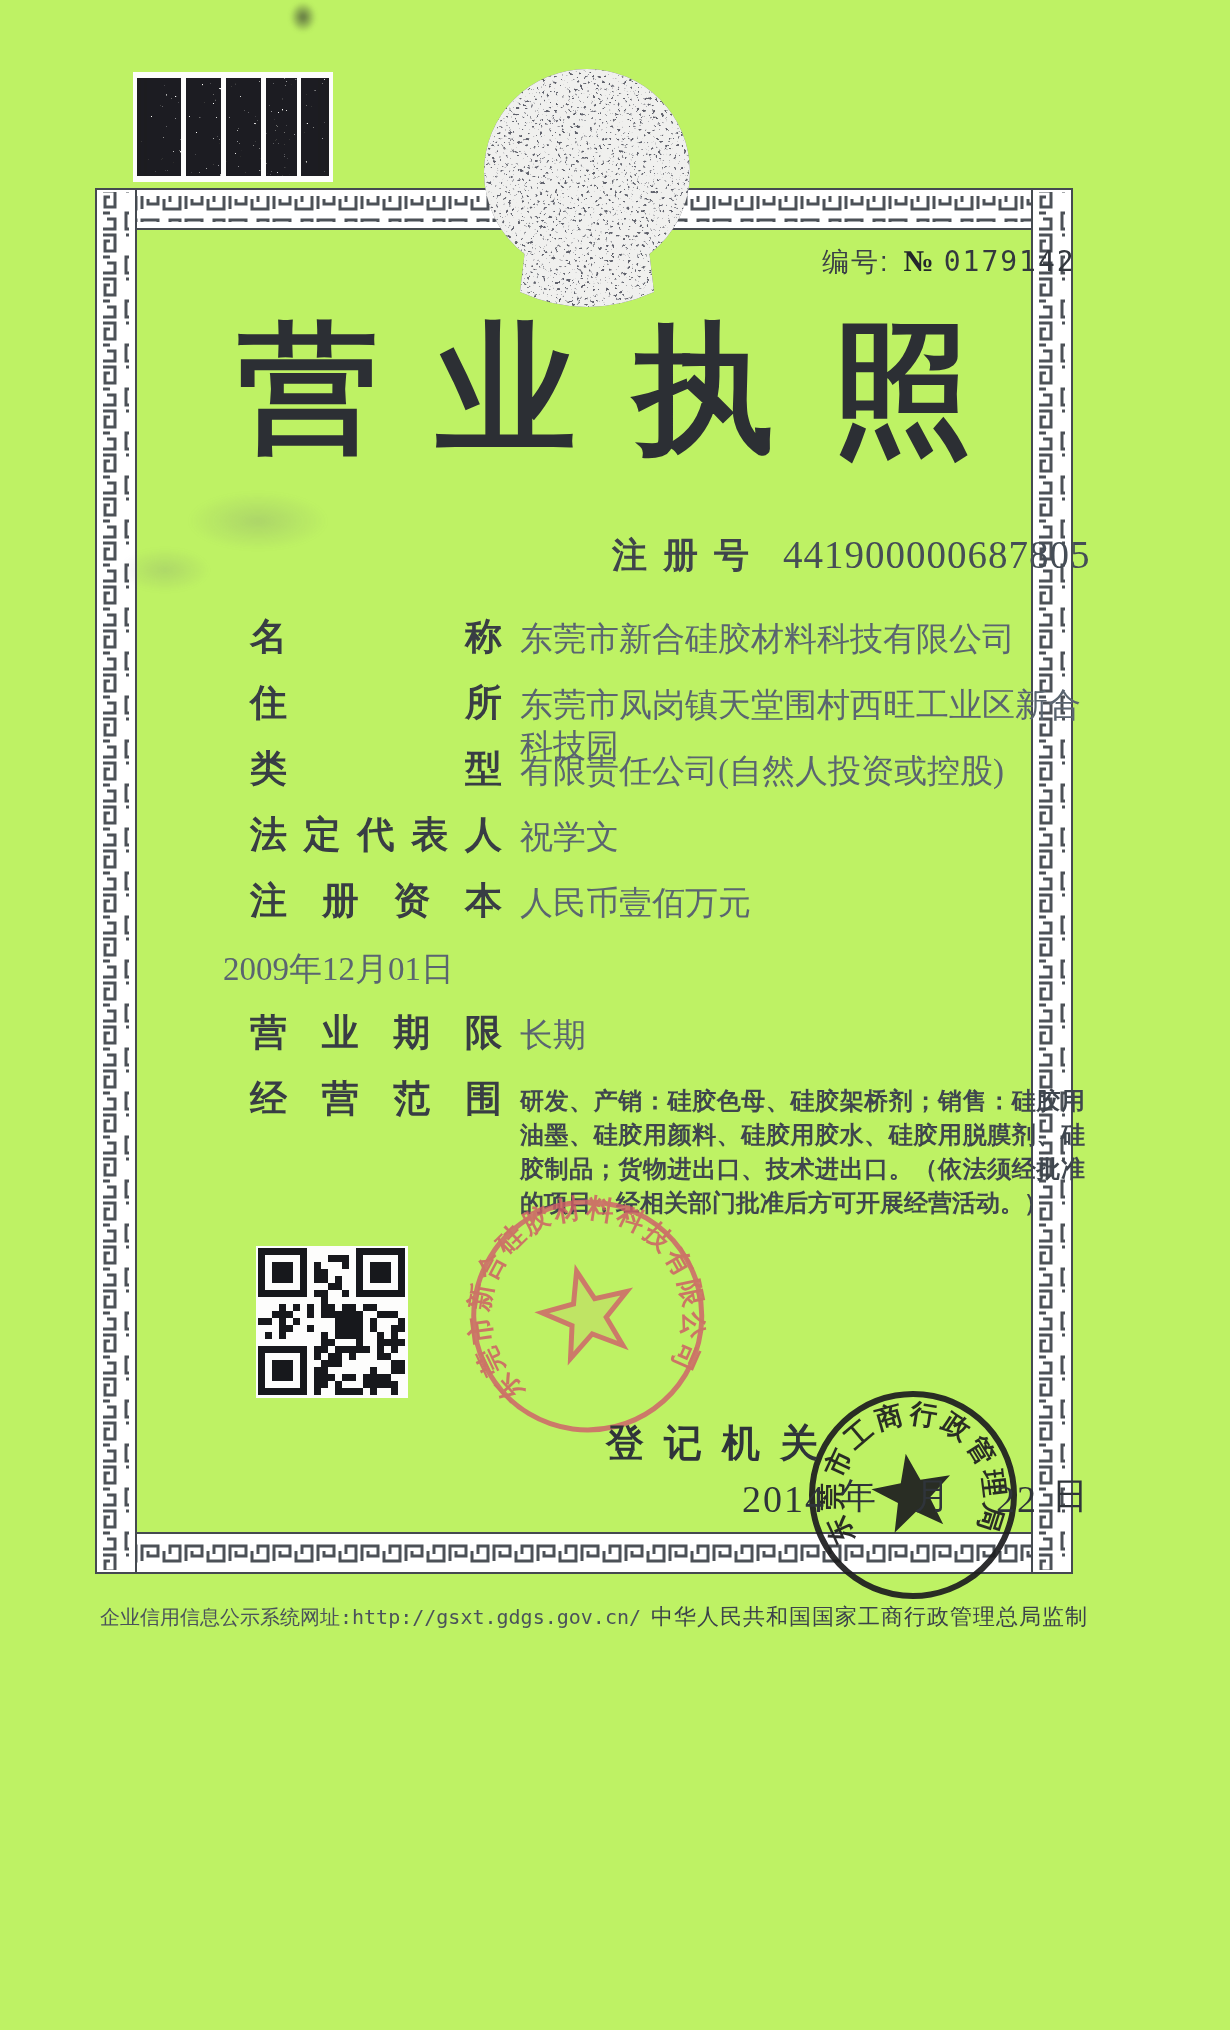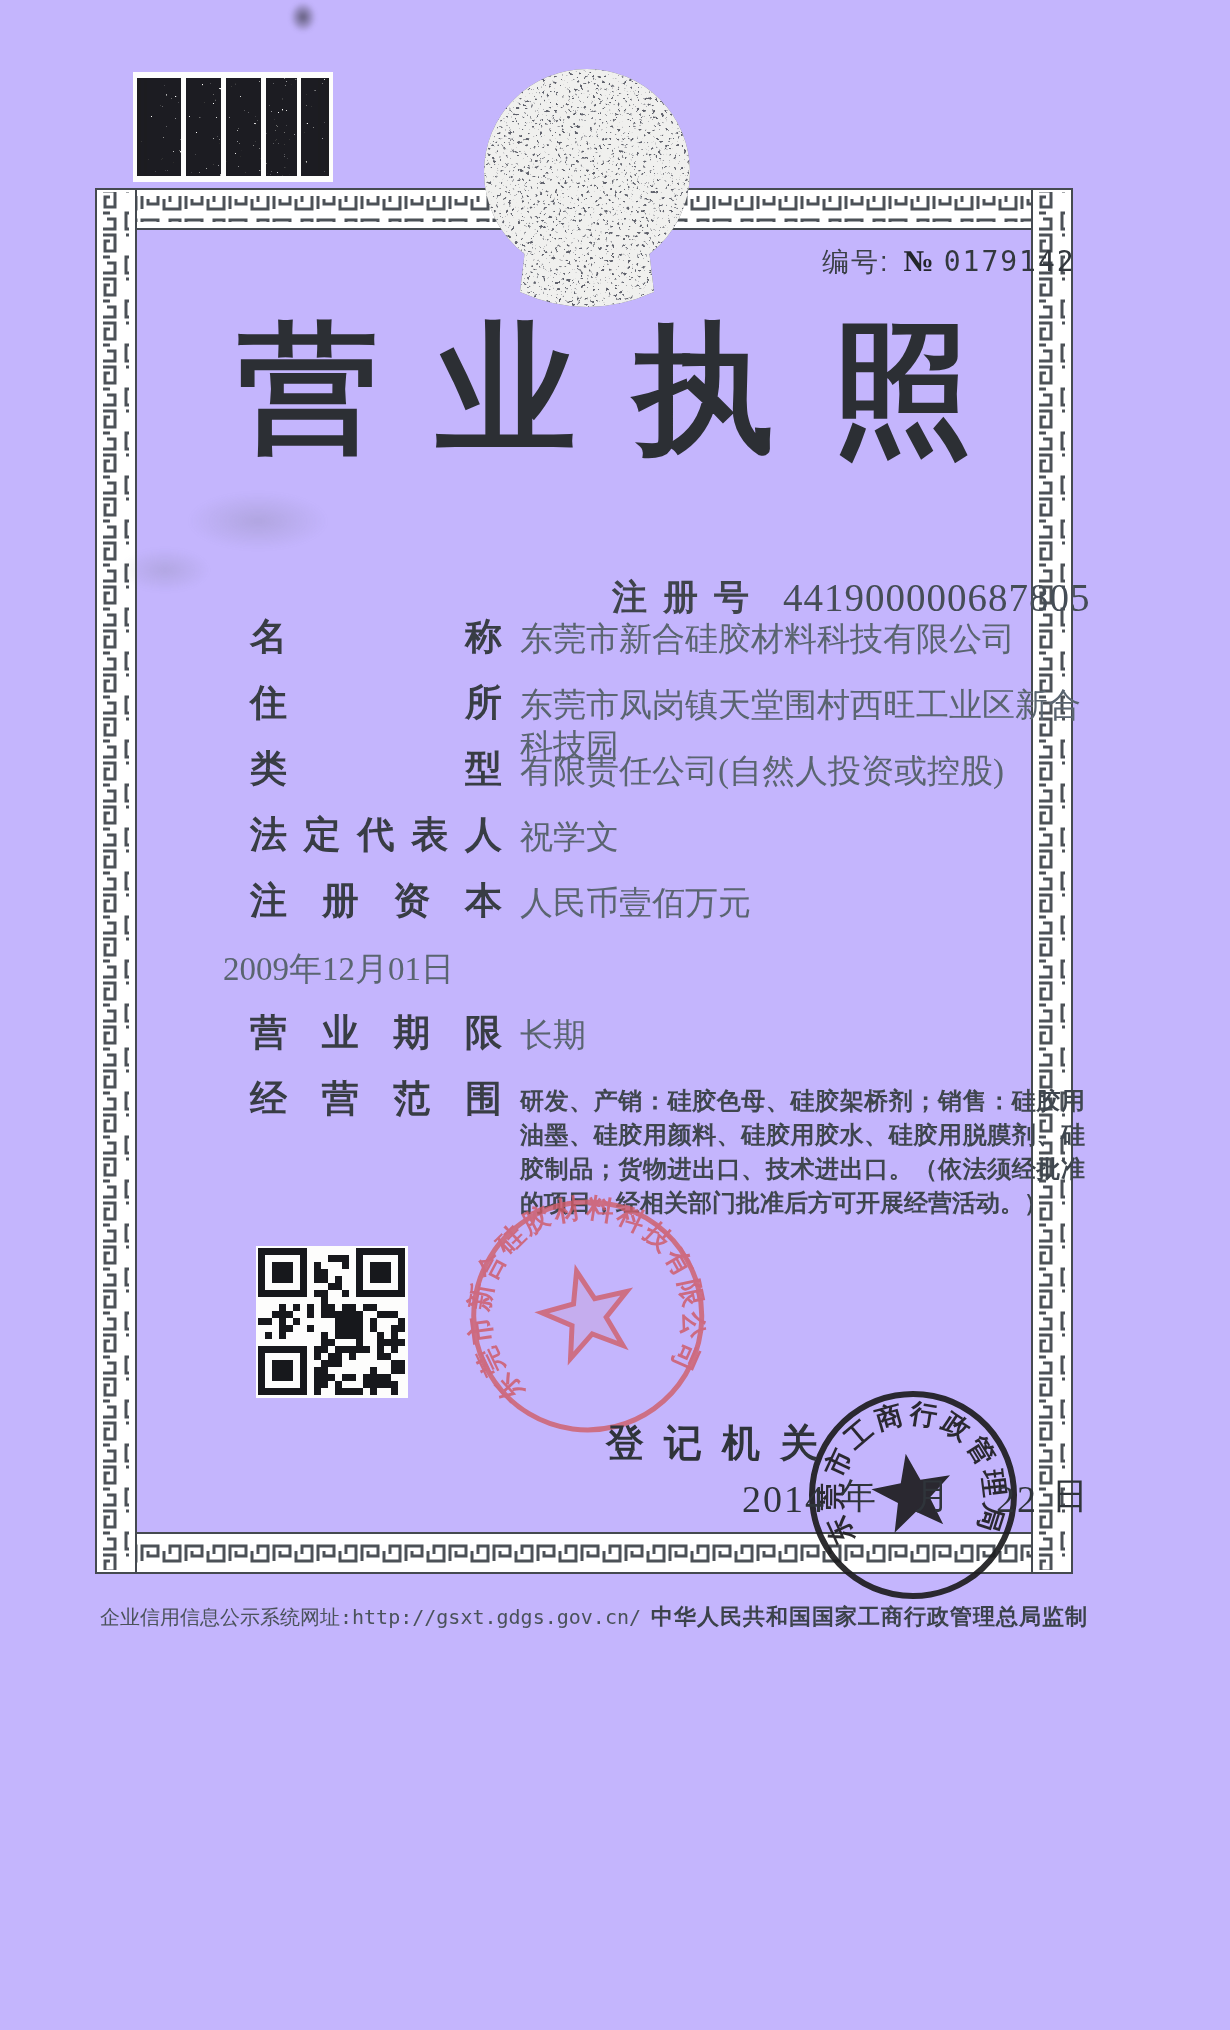--- a/index.html
+++ b/index.html
@@ -1,36 +1,36 @@
 <!DOCTYPE html>
 <html><head>
 <meta charset="utf-8">
 <style>
   html,body{margin:0;padding:0;background:#f4f4f2;}
   .sheet{
     position:relative;width:1230px;height:2030px;margin:0 auto;
-    background:#c4b5fd;overflow:hidden;
+    background:#bef264;overflow:hidden;
     font-family:"Liberation Sans",sans-serif;color:#2e3237;
   }
   .abs{position:absolute;}
 
   
   .serial{left:822px;top:244px;font-size:27px;color:#3a3f46;letter-spacing:2px;white-space:nowrap;}
   .serial .numero{font-family:"Liberation Serif",serif;font-weight:bold;font-size:30px;color:#23262b;margin:0 8px 0 14px;}
   .serial .num{font-family:"DejaVu Sans Mono",monospace;font-size:28px;color:#33383e;letter-spacing:2px;}
 
   
   .title{
     left:140px;top:312px;width:890px;text-align:right;
     font-size:140px;line-height:1.1;font-weight:800;color:#2c2f34;
     letter-spacing:58px;padding-left:58px;box-sizing:border-box;white-space:nowrap;
   }
 
   
-  .regline{left:612px;top:532px;display:flex;align-items:center;white-space:nowrap;margin-top:42px;}
+  .regline{left:612px;top:532px;display:flex;align-items:flex-start;white-space:nowrap;}
   .regline .rlabel{font-size:35px;letter-spacing:16px;color:#3f444b;font-weight:600;}
   .regline .rvalue{font-family:"Liberation Serif",serif;font-size:39px;color:#454d56;margin-left:18px;letter-spacing:1px;}
 
   
   .fields{left:205px;top:616px;width:880px;}
   .frow{display:flex;align-items:flex-start;height:66px;}
   .frow.scope{height:auto;}
   .flabel{
     width:252px;flex:0 0 252px;font-size:37px;font-weight:600;color:#383d44;
     text-align:justify;text-align-last:justify;line-height:1.15;margin-left:45px;
@@ -46,21 +46,21 @@
   }
 
   
   .registrar-label{left:606px;top:1418px;font-size:38px;font-weight:600;letter-spacing:20px;color:#2f343a;white-space:nowrap;z-index:6;}
   .dateline{left:742px;top:1472px;font-size:36px;color:#2f343a;white-space:nowrap;z-index:6;display:flex;align-items:flex-end;}
   .dateline .dnum{font-family:"Liberation Serif",serif;font-size:38px;letter-spacing:2px;}
   .dateline .gap1{width:38px;} .dateline .gap2{width:46px;} .dateline .gap3{width:14px;}
 
   
   .footer-left{left:100px;top:1604px;font-family:"DejaVu Sans Mono",monospace;font-size:20px;color:#4a525a;z-index:3;}
-  .footer-right{right:142px;top:1602px;font-size:22px;font-weight:700;color:#3b424a;letter-spacing:1px;z-index:3;}
+  .footer-right{right:142px;top:1602px;font-size:22px;font-weight:400;color:#3b424a;letter-spacing:1px;z-index:3;}
 
   .smudge{border-radius:50%;filter:blur(2px);}
   .sm1{left:188px;top:492px;width:140px;height:58px;background:radial-gradient(closest-side,rgba(110,112,124,.22),rgba(110,112,124,0));}
   .sm2{left:120px;top:548px;width:90px;height:44px;background:radial-gradient(closest-side,rgba(110,112,124,.20),rgba(110,112,124,0));}
   .sm3{left:290px;top:2px;width:26px;height:30px;background:radial-gradient(closest-side,rgba(40,40,46,.65),rgba(40,40,46,0));}
 
   svg text{font-family:"Liberation Sans",sans-serif;}
 </style>
 </head>
 <body>

